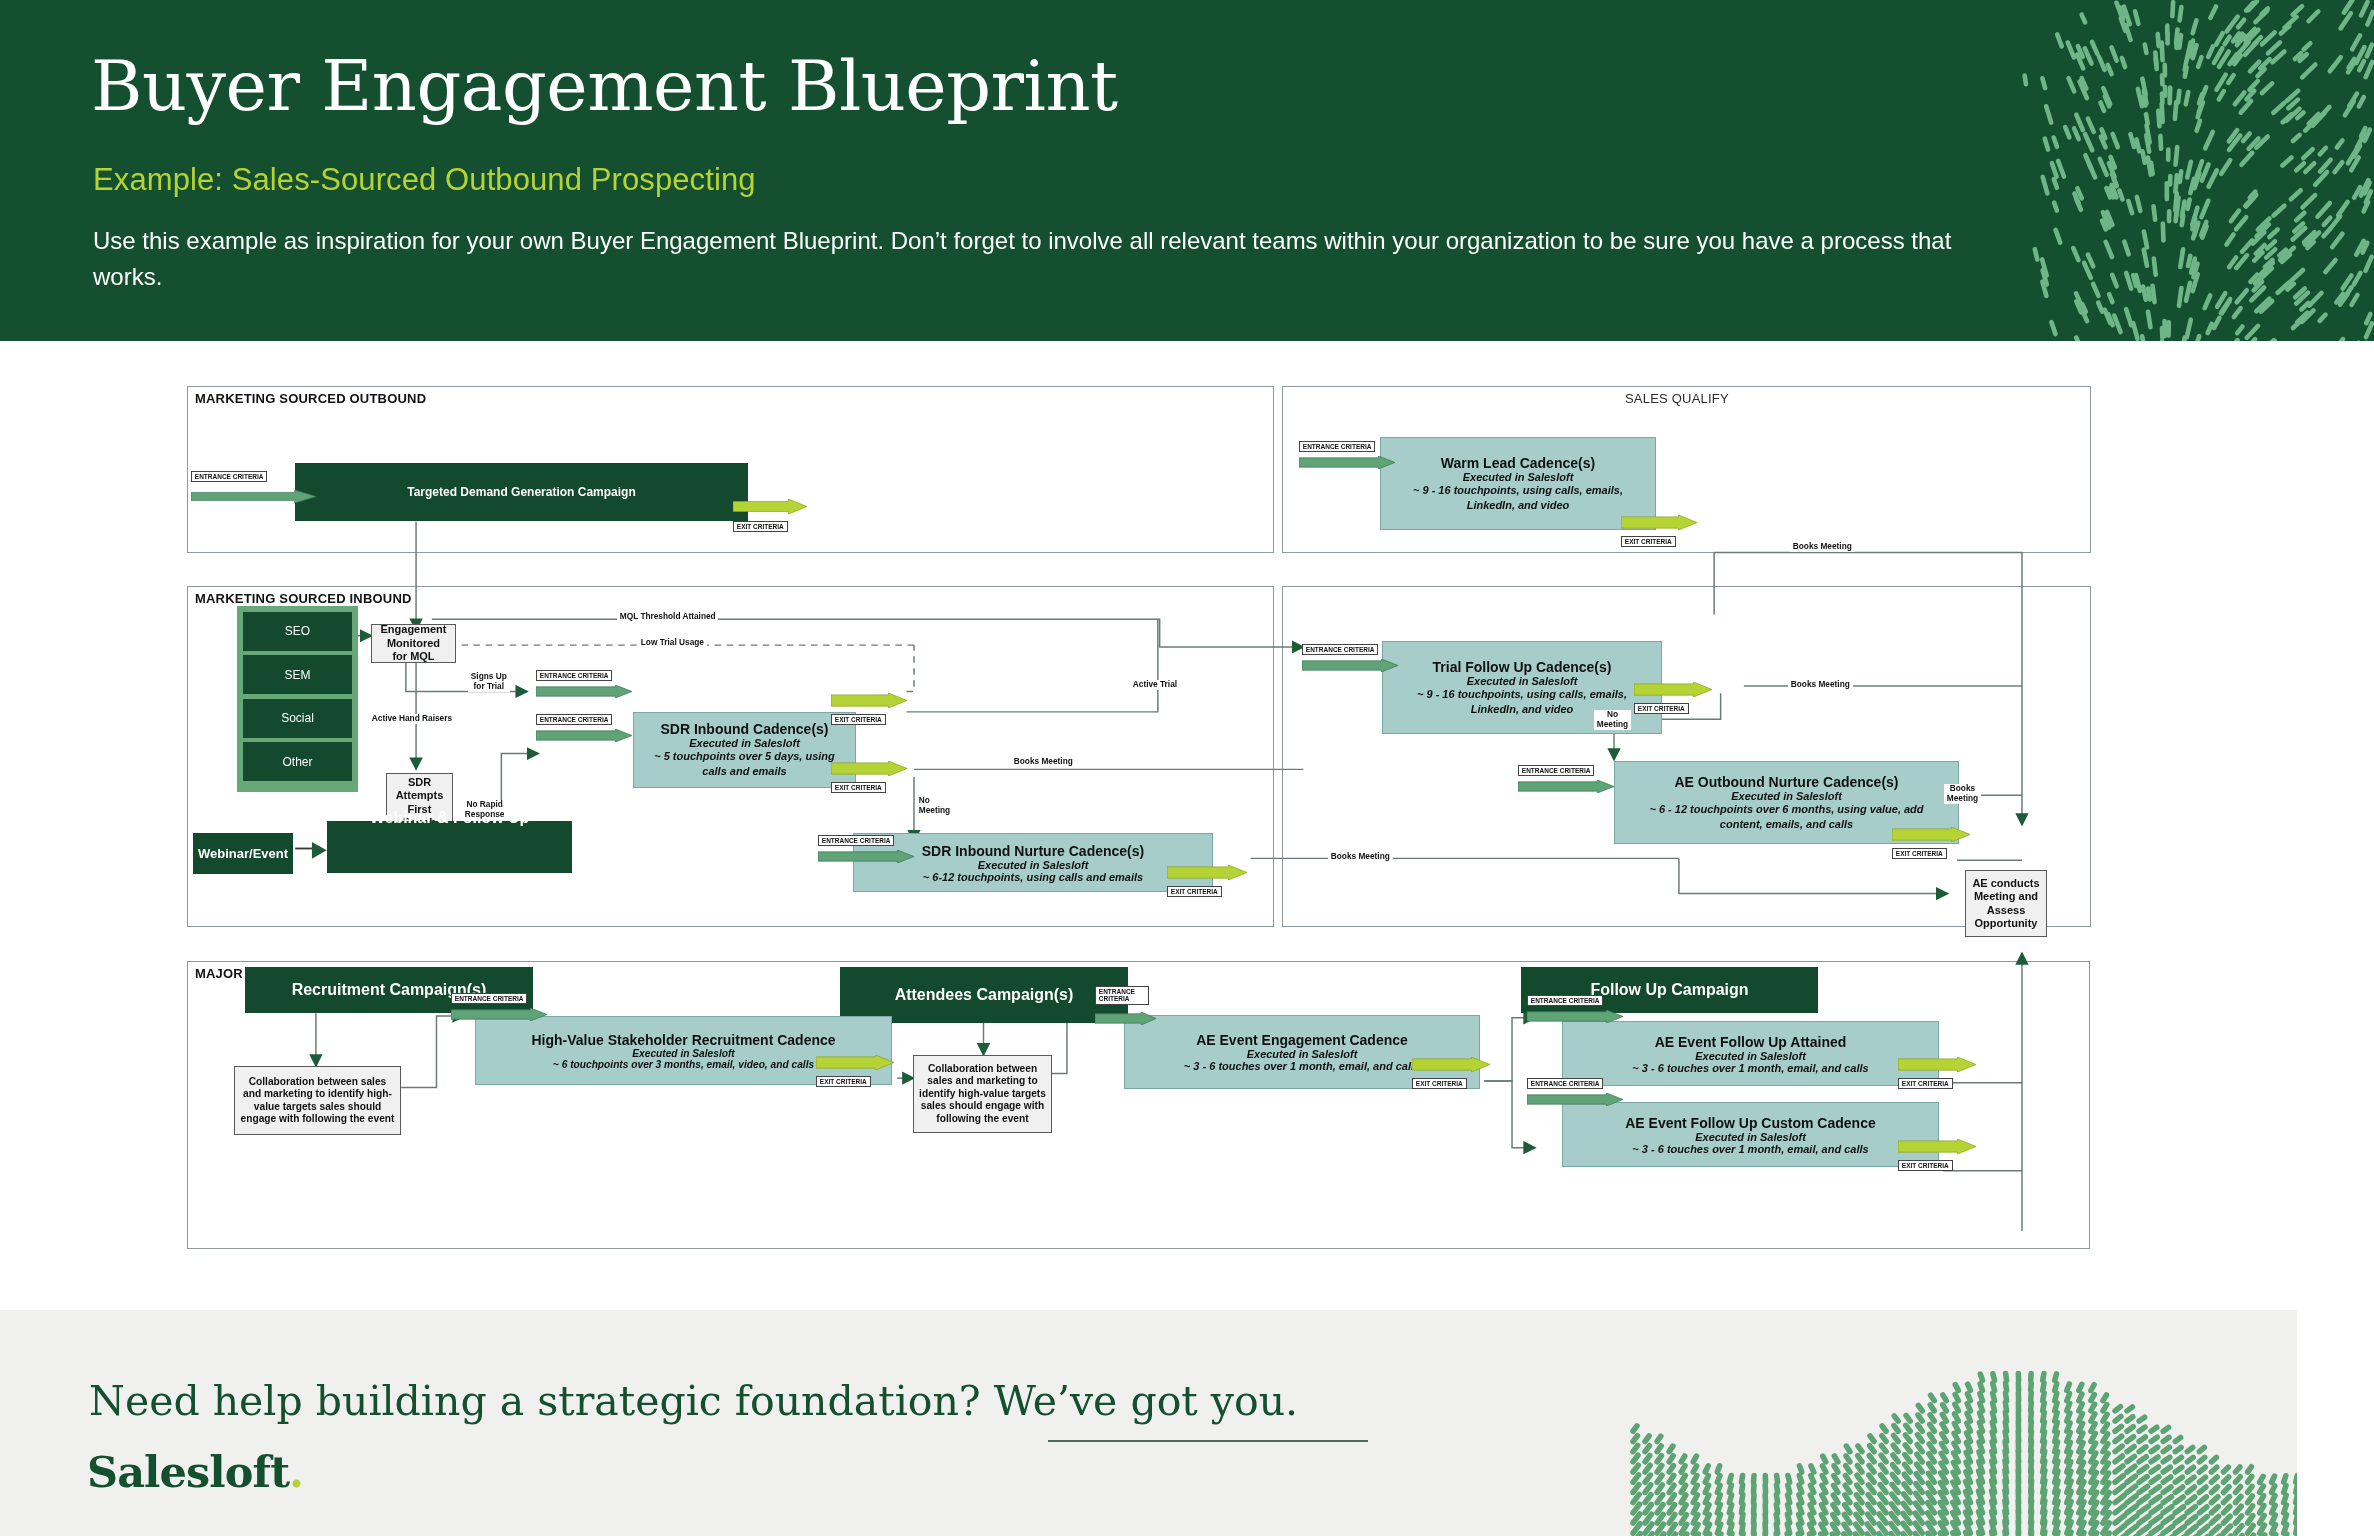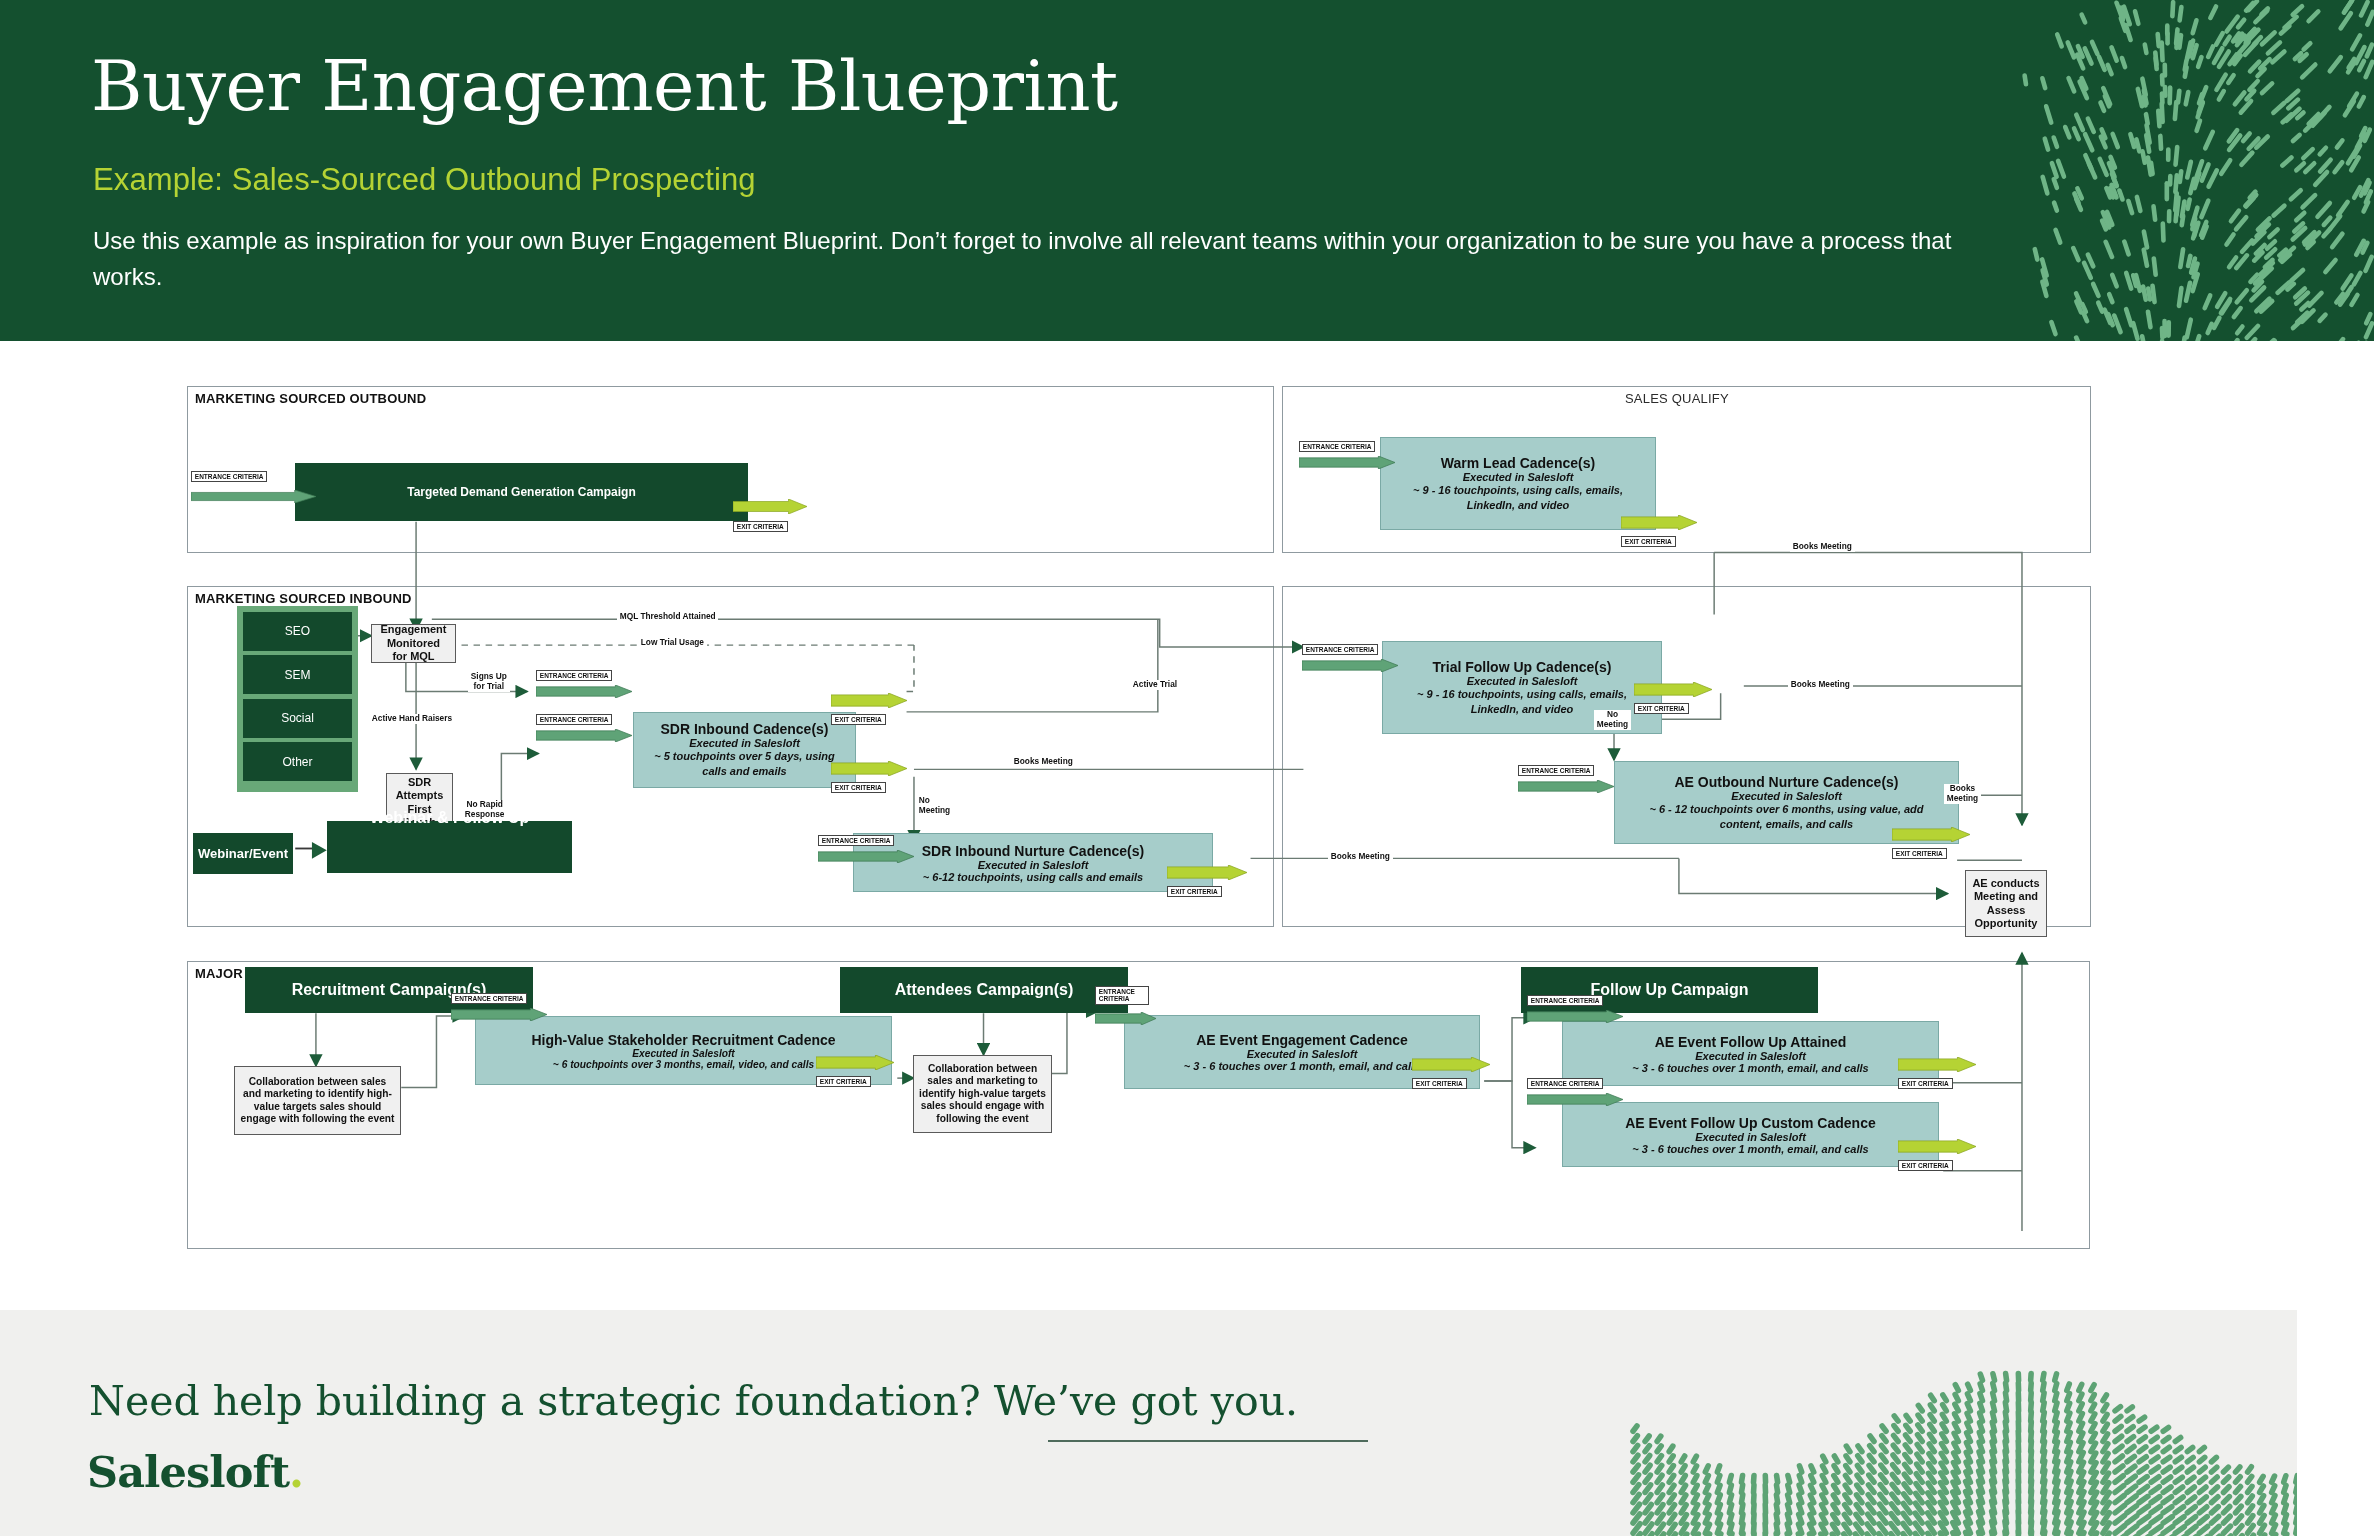--- a/index.html
+++ b/index.html
@@ -858,21 +858,21 @@
 Meeting</div>
 
   <div class="blk-gray" style="left:1965px; top:529px; width:82px; height:67px; font-size:11px; white-space:pre-line;"><span>AE conducts
 Meeting and
 Assess
 Opportunity</span></div>
 
   <div class="blk-dark" style="left:245px; top:626px; width:288px; height:46px; font-size:16px;">
     <span>Recruitment Campaign(s)</span>
   </div>
-  <div class="blk-dark" style="left:840px; top:626px; width:288px; height:46px; font-size:16px;">
+  <div class="blk-dark" style="left:840px; top:626px; width:288px; height:56px; font-size:16px;">
     <span>Attendees Campaign(s)</span>
   </div>
   <div class="blk-dark" style="left:1521px; top:626px; width:297px; height:46px; font-size:16px;">
     <span>Follow Up Campaign</span>
   </div>
 
   <div class="blk-gray" style="left:234px; top:725px; width:167px; height:69px; font-size:10.2px; padding:2.8px 4.6px;">
       <span>Collaboration between sales and marketing to identify high-value targets sales should engage with following the event</span>
     </div>
 

